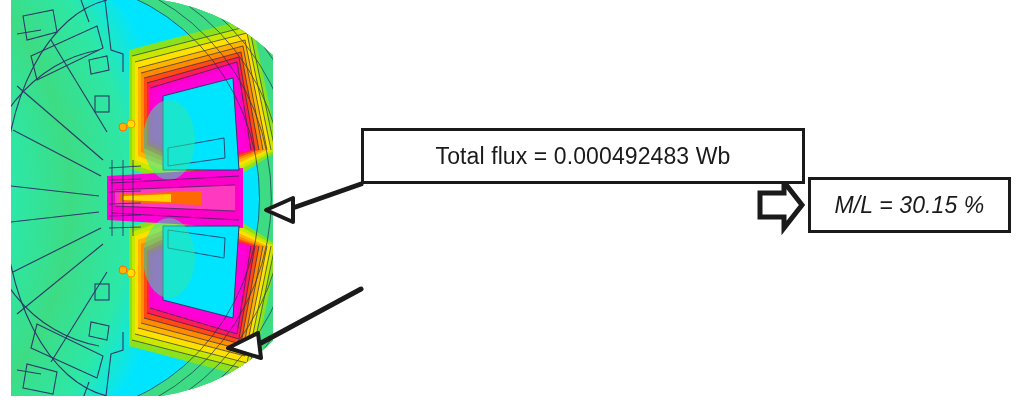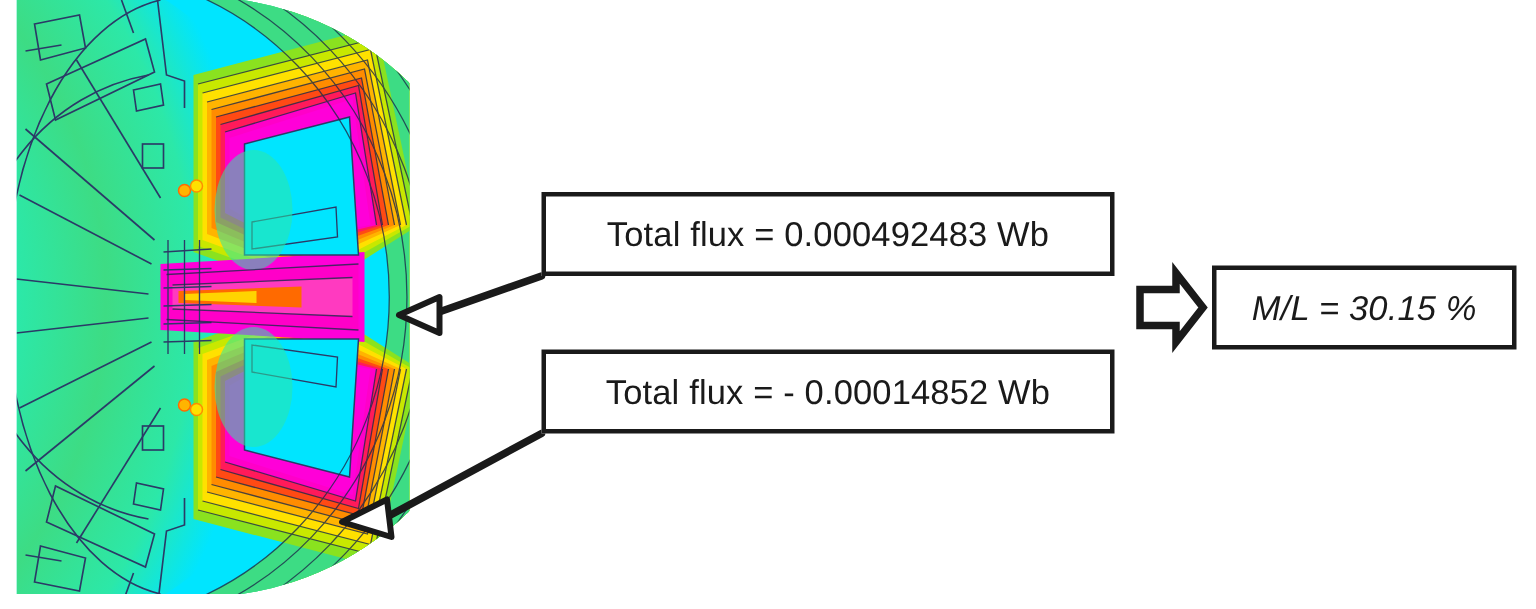--- a/index.html
+++ b/index.html
@@ -47,21 +47,21 @@
   .callout-label {
     font-family: "Liberation Sans", sans-serif;
     font-size: 23px;
     color: #1a1a1a;
     letter-spacing: 0.1px;
   }
 
   #flux-box-positive {
     left: 361px;
     top: 128px;
-    width: 382px;
+    width: 444px;
     height: 56px;
   }
   #flux-box-negative {
     left: 361px;
     top: 233px;
     width: 382px;
     height: 56px;
   }
 
   #ratio-box {
@@ -270,21 +270,18 @@
 
     <g>
       <polygon points="760,193 784,193 784,182 802,205 784,228 784,217 760,217" fill="#ffffff" stroke="#1a1a1a" stroke-width="5" stroke-linejoin="miter"></polygon>
     </g>
   </svg>
 
   <div class="callout-box" id="flux-box-positive">
     <span class="callout-label">Total flux = 0.000492483 Wb</span>
   </div>
 
-  <div class="callout-box" id="flux-box-negative">
-    <span class="callout-label">Total flux = - 0.00014852 Wb</span>
-  </div>
 
   <div class="callout-box" id="ratio-box">
     <span class="callout-label">M/L = 30.15 %</span>
   </div>
 
 </div>
 
 </body></html>

